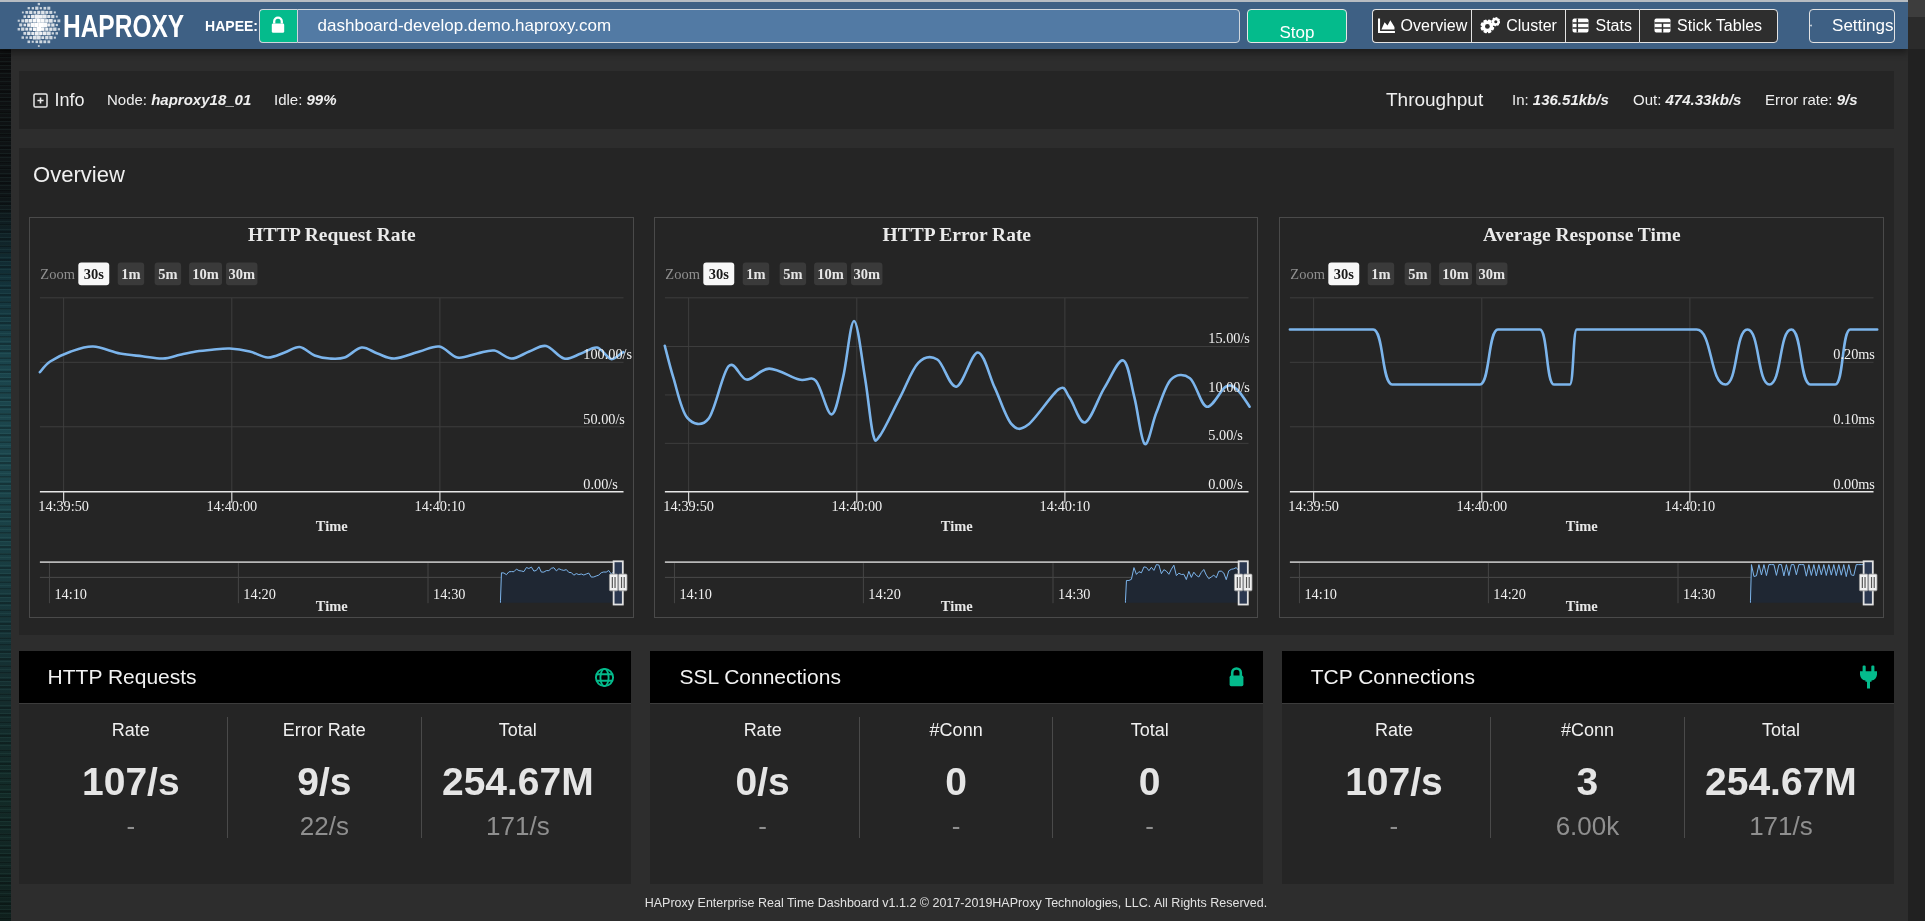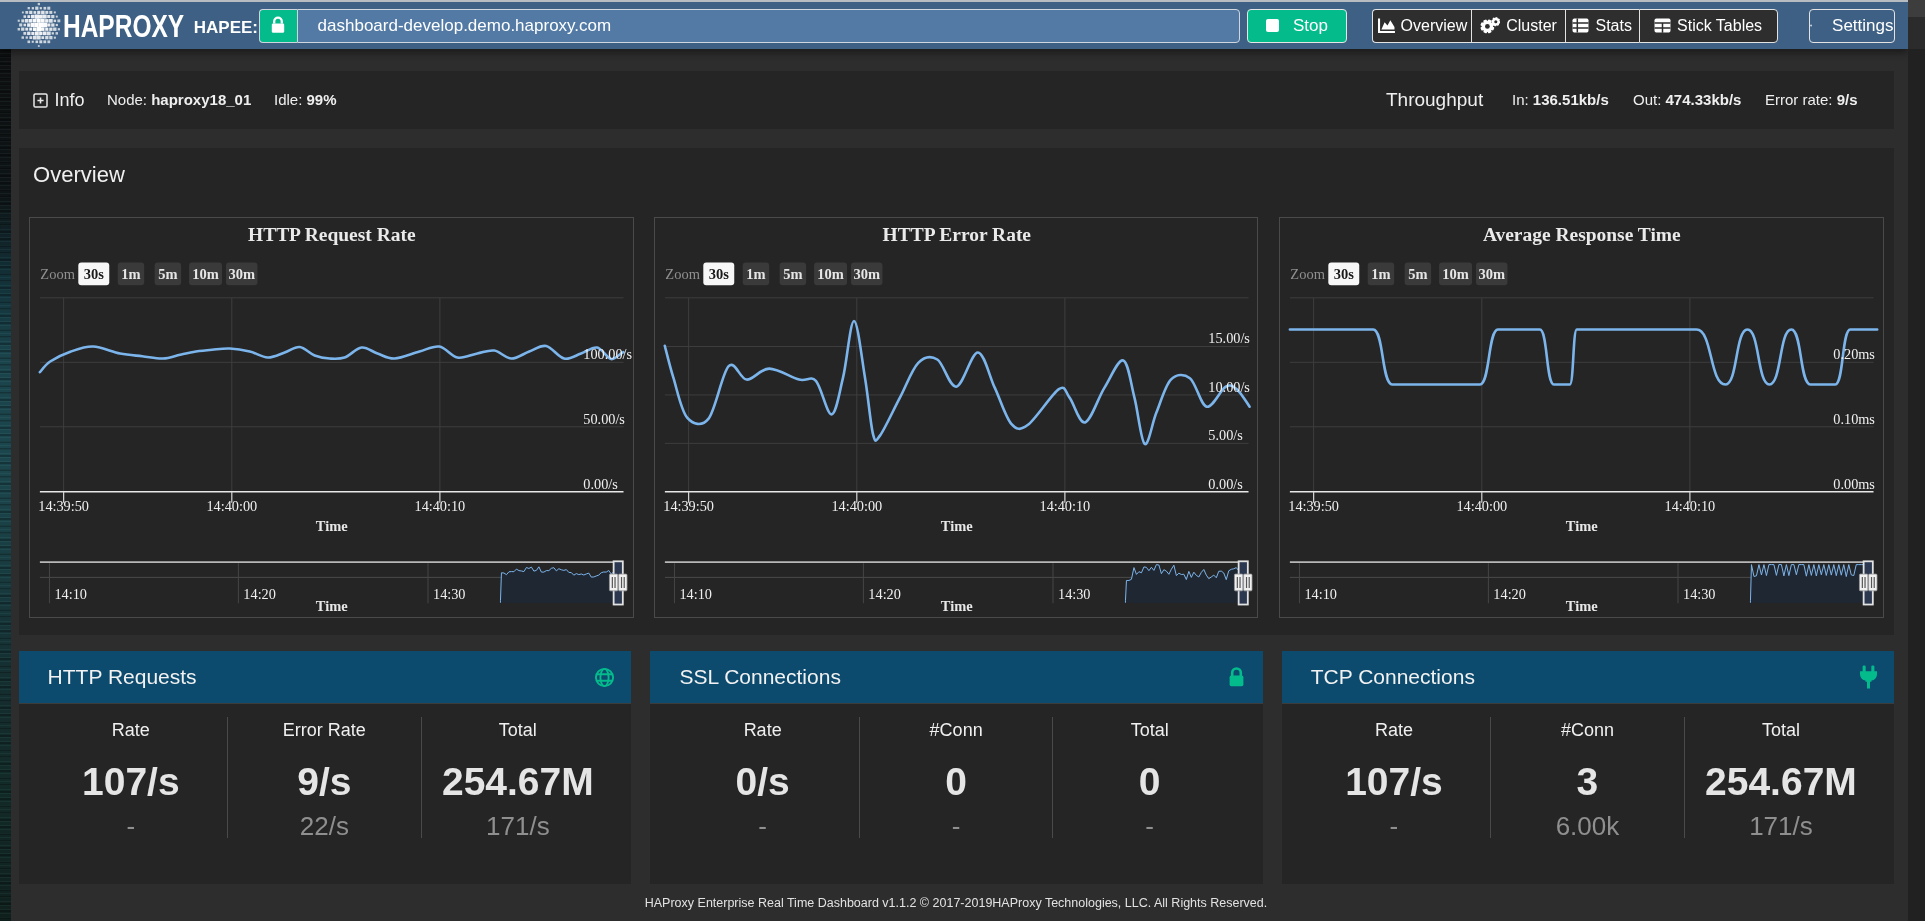--- a/index.html
+++ b/index.html
@@ -10,43 +10,43 @@
 #leftstrip { left:0; top:49px; width:11px; height:872px; z-index:1;
   background:
    repeating-linear-gradient(to bottom, rgba(160,255,235,0.05) 0 1px, rgba(0,0,0,0) 1px 4px),
    repeating-linear-gradient(to bottom, rgba(0,0,0,0.25) 0 2px, rgba(0,0,0,0) 2px 7px),
    linear-gradient(to bottom,#0e0f10 0%,#0e1416 17%,#123038 26%,#1a434b 35%,#1c464d 47%,#193f44 57%,#163438 66%,#142c2d 75%,#122a27 85%,#112523 93%,#0f1f1c 100%); }
 #scrollstrip { left:1908px; top:0; width:17px; height:921px; background:#212121; z-index:6; }
 #scrollthumb { left:1908px; top:0; width:17px; height:17px; background:#3d3d3d; z-index:7; }
 #scrollmid { position:absolute; left:1908px; top:17px; width:17px; height:32px; background:#2b2b2b; z-index:7; }
 #logo { left:17px; top:2px; z-index:6; }
 #logotext { left:63px; top:9px; color:#fff; font-size:31px; font-weight:bold; z-index:6; transform:scaleX(0.79); transform-origin:left center; }
-#hapee { left:173px; top:18px; width:85px; text-align:right; color:#fff; font-size:17px; font-weight:bold; z-index:6; }
+#hapee { left:173px; top:18px; width:85px; text-align:right; color:#fff; font-size:14px; font-weight:bold; z-index:6; }
 #igroup { left:258.6px; top:8.8px; width:981px; height:34px; z-index:6; display:flex; }
 #iaddon { width:38px; height:34px; background:#04bb8c; border:1px solid #cfd6dd; border-right:none;
   border-radius:4px 0 0 4px; display:flex; align-items:center; justify-content:center; }
 #ifield { flex:1; height:34px; background:#527aa4; border:1px solid #cfd6dd; border-radius:0 4px 4px 0;
   color:#fff; font-size:17px; line-height:32px; padding-left:20px; }
 .nbtn { position:absolute; top:8.8px; height:34px; border-radius:4px; color:#fff; font-size:17px;
   display:flex; align-items:center; justify-content:center; gap:20px; z-index:6; }
-#stop { left:1247px; width:100px; background:#04bb8c; border:1px solid #e6e6e6; gap:14px; }
+#stop { left:1247px; width:100px; background:#04bb8c; border:1px solid #e6e6e6; gap:14px;flex-direction:column; }
 #btngroup { position:absolute; left:1371.6px; top:8.8px; height:34px; display:flex; z-index:6; }
 .gbtn { height:34px; background:#2e2e2e; border:1px solid #e3e3e3; border-right:none; color:#fff;
   font-size:16px; display:flex; align-items:center; justify-content:center; gap:6px; }
 .gbtn:first-child { border-radius:4px 0 0 4px; }
 .gbtn:last-child { border-radius:0 4px 4px 0; border-right:1px solid #e3e3e3; }
 #settings { left:1809px; width:85.5px; border:1px solid #e3e3e3; background:transparent; }
 #infopanel { left:18.6px; top:71px; width:1875.4px; height:58px; background:#252525; z-index:2; }
 .iitem { position:absolute; top:0; height:58px; line-height:58px; color:#efefef; font-size:15px; white-space:nowrap; }
-.iitem b { font-weight:bold; }
+.iitem b { font-weight:bold;font-style:italic; }
 #overview { left:18.6px; top:148.4px; width:1875.4px; height:487px; background:#252525; z-index:2; }
 #ovtitle { position:absolute; left:14.5px; top:14px; color:#f0f0f0; font-size:22px; }
 .chartbox { position:absolute; top:68.8px; width:604.4px; height:400.8px; border:1px solid #4a4a4a; }
 .card { position:absolute; top:651px; width:612.5px; height:233px; background:#252525; z-index:2; }
-.chead { height:53px; background:#0c4a6e; border-bottom:1px solid #3c3c3c; display:flex;
+.chead { height:53px; background:#000000; border-bottom:1px solid #3c3c3c; display:flex;
   align-items:center; justify-content:space-between; padding:0 16px 0 29px; color:#f2f2f2; font-size:21px; }
 .cicon { display:flex; align-items:center; }
 .cbody { display:flex; padding:13px 17px 0 16px; align-items:flex-start; }
 .ccol { flex:1; text-align:center; height:121px; }
 .cdiv { border-left:1px solid #4a4a4a; }
 .clbl { color:#f0f0f0; font-size:18px; line-height:20px; margin-top:3px; }
 .cbig { color:#e5e5e5; font-size:39px; font-weight:bold; line-height:40px; margin-top:22px; }
 .csub { color:#8f8f8f; font-size:26px; line-height:28px; margin-top:10px; }
 #footer { left:0; top:896px; width:1912px; text-align:center; color:#e2e2e2; font-size:12.5px; z-index:2; }
 </style></head>

